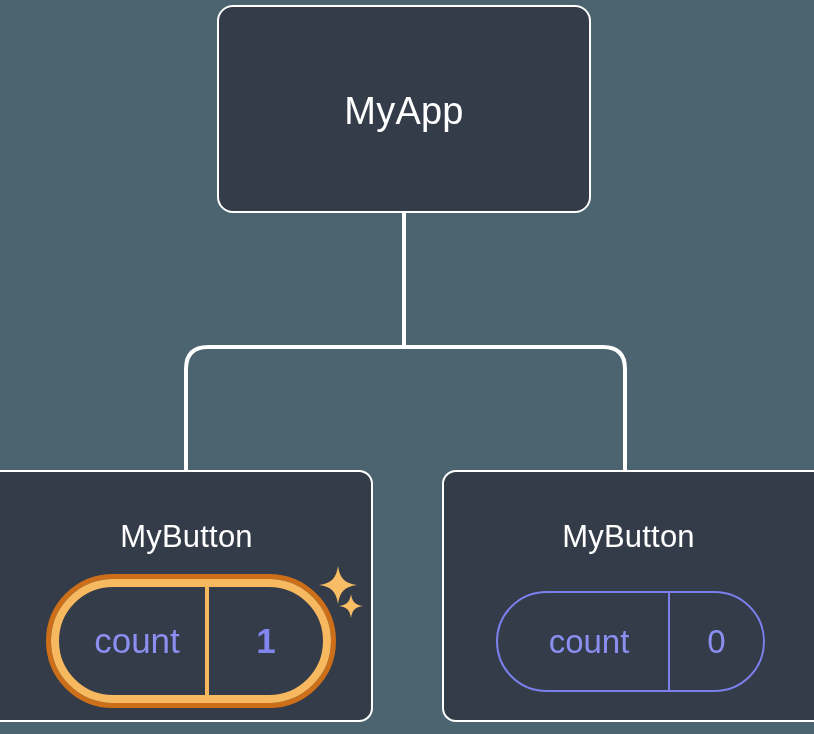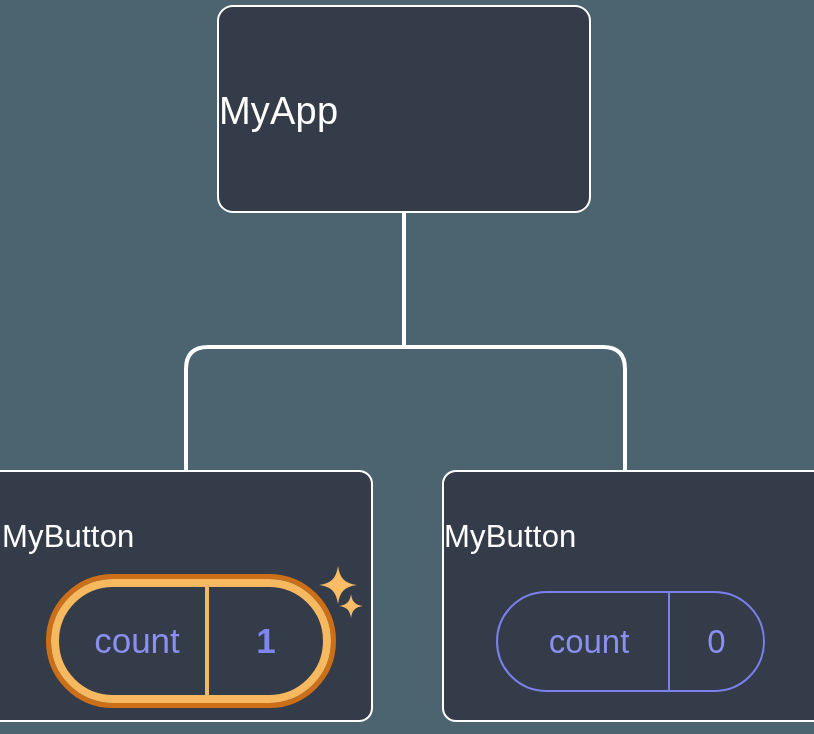--- a/index.html
+++ b/index.html
@@ -50,20 +50,21 @@
   #node-child-right {
     left: 442px;
     top: 470px;
     width: 401px;
     height: 252px;
   }
   .node-title {
     position: absolute;
     left: 0;
     width: 100%;
+    text-align: center;
     color: #ffffff;
     font-weight: 400;
     letter-spacing: 0.2px;
   }
   #node-root .node-title {
     top: 83px;
     font-size: 38px;
   }
   #node-child-left .node-title {
     top: 47px;

